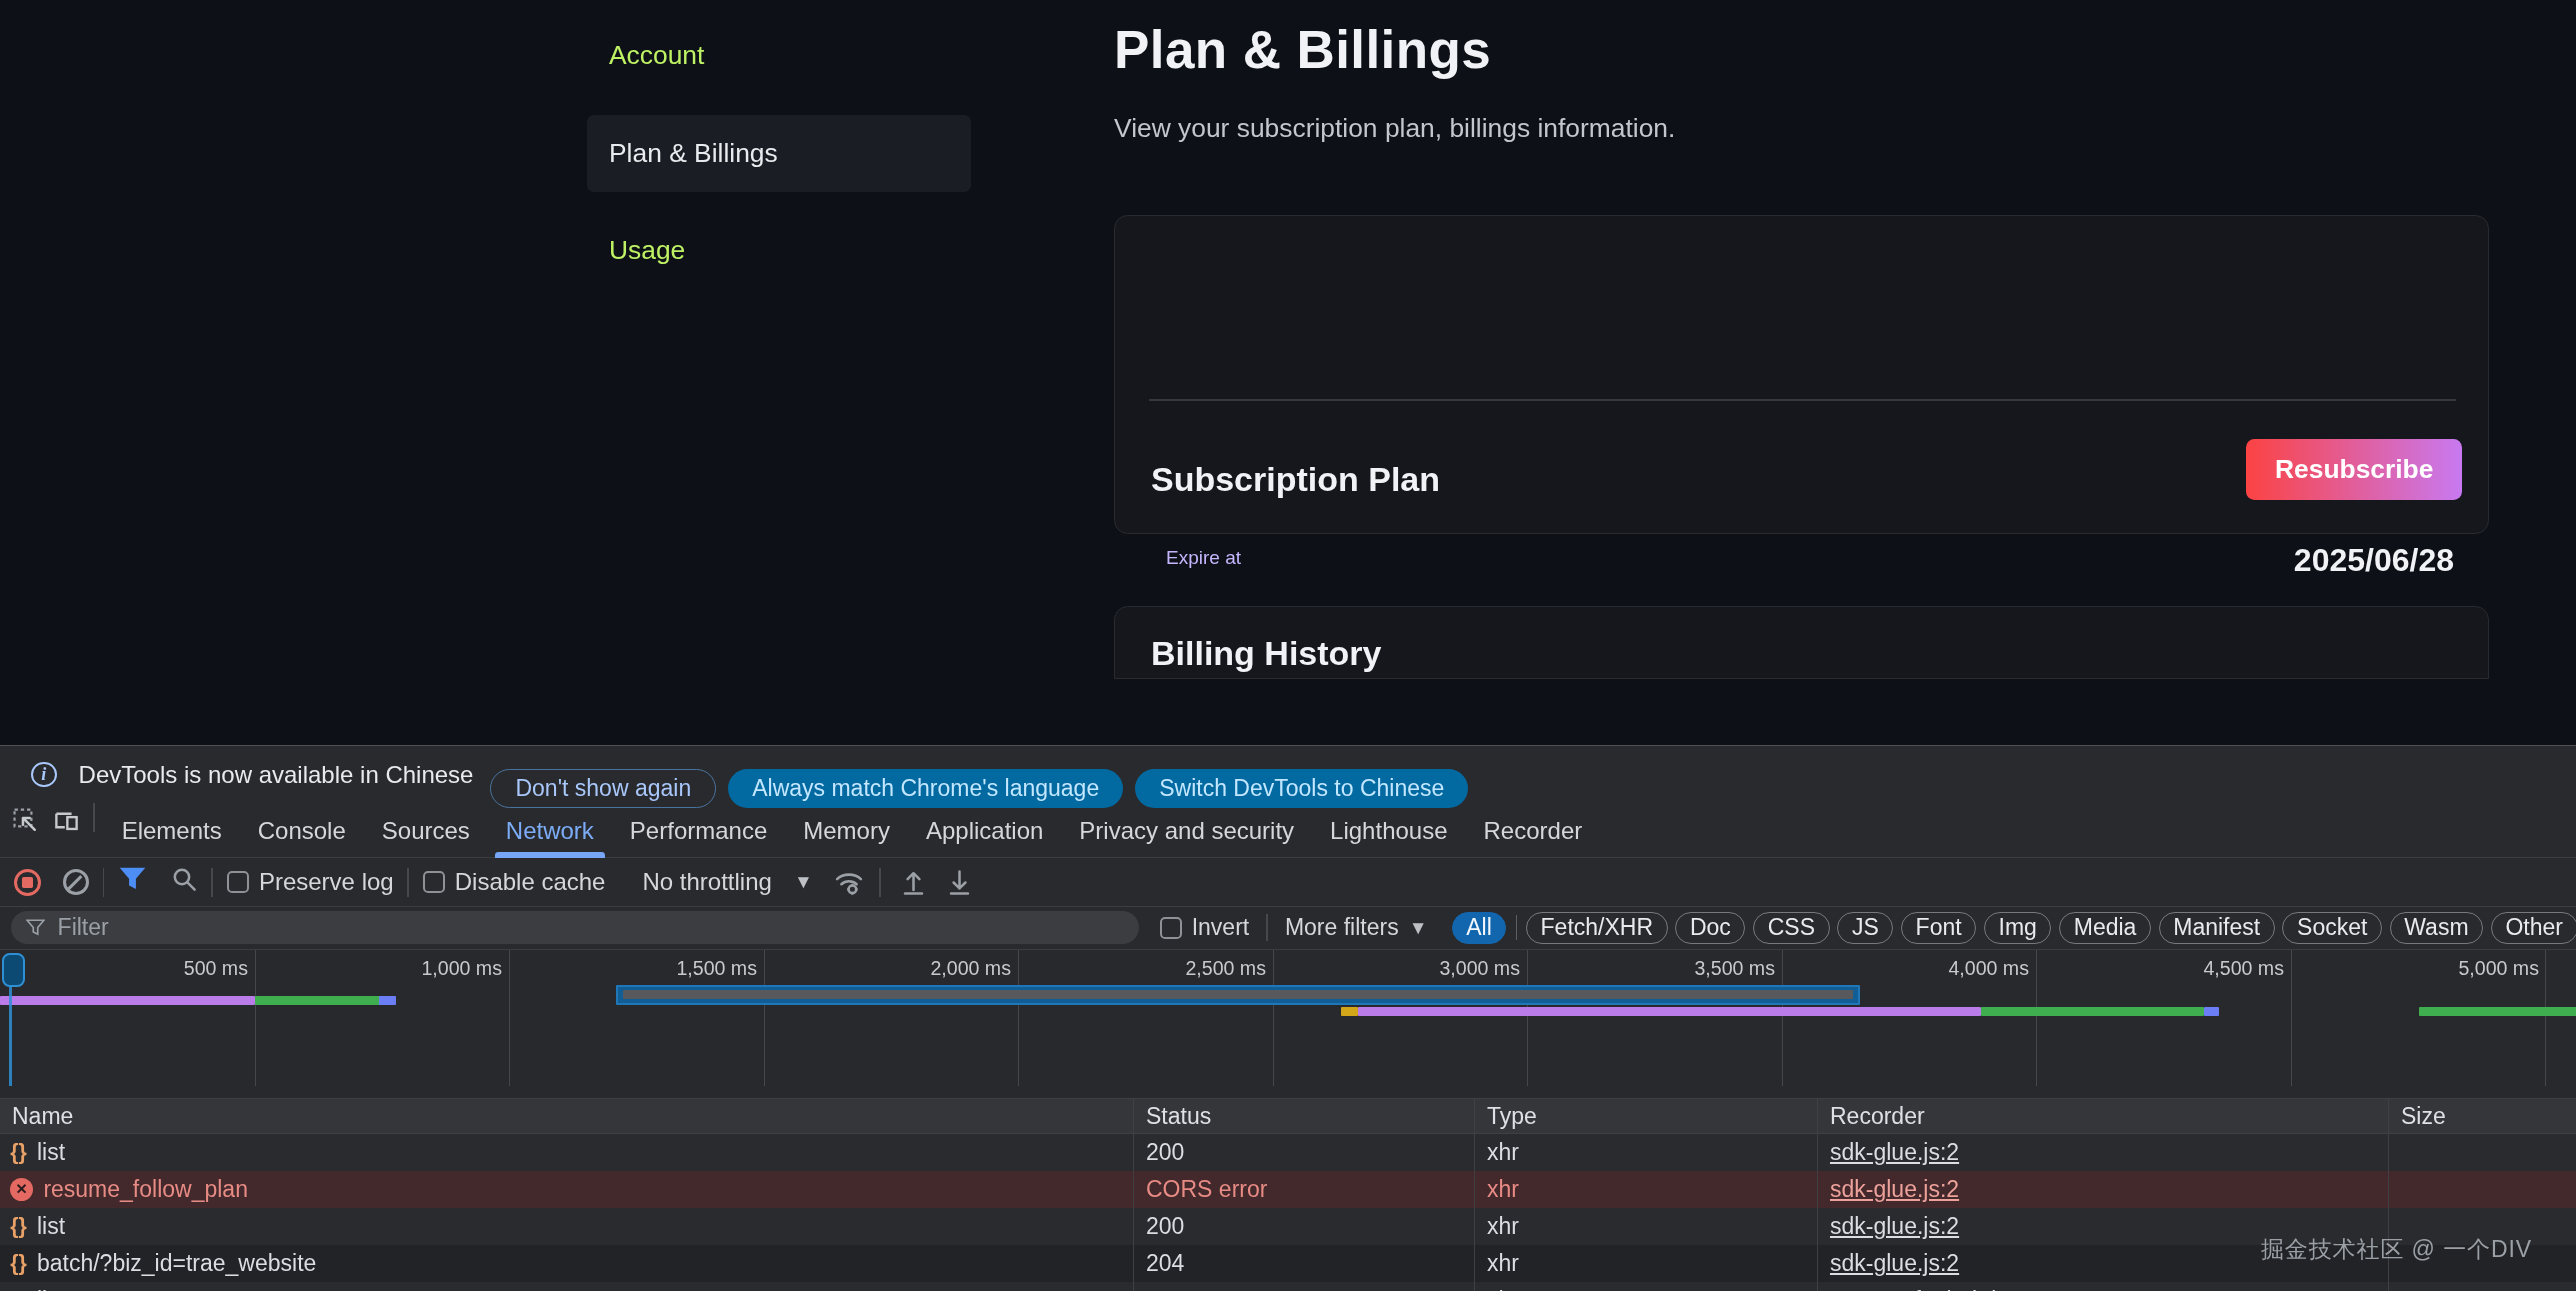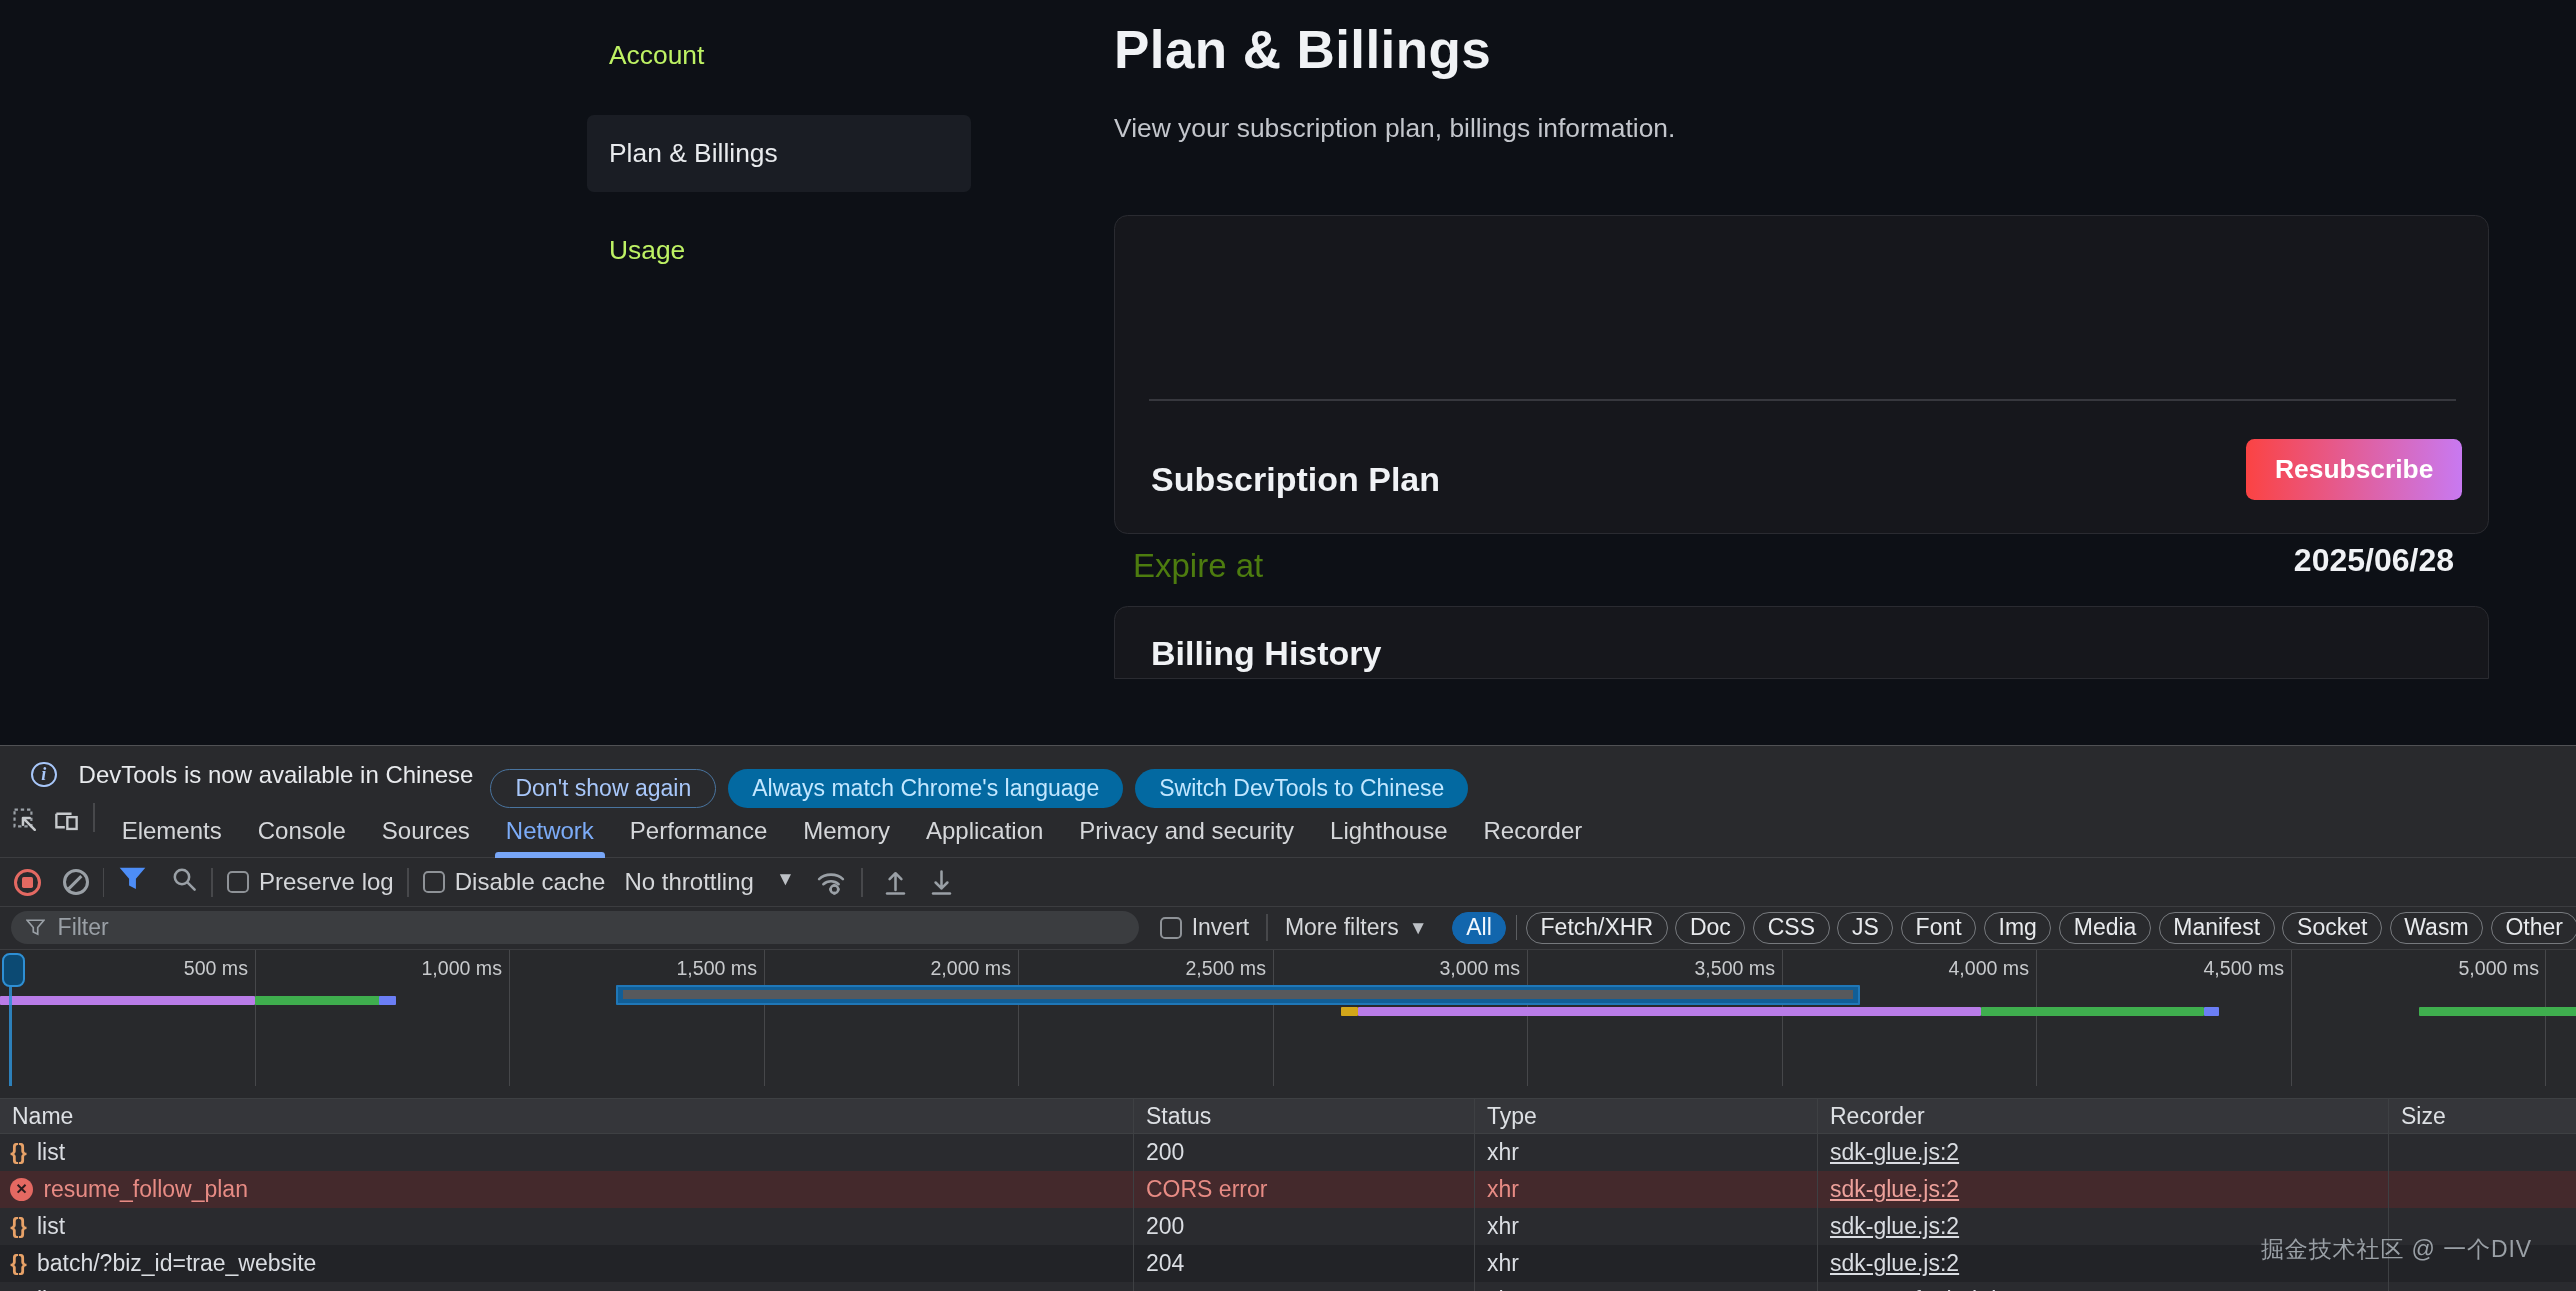--- a/index.html
+++ b/index.html
@@ -25,21 +25,21 @@
     position:absolute; left:0; width:1375px; box-sizing:border-box;
     background:#16171c; border:0.9px solid #2a2b31; border-radius:13.6px;
   }
   .card-subscription { top:215px; height:319px; }
   .card-title { position:absolute; left:36px; top:244px; font-size:34px; font-weight:bold; color:#f0f2f5; }
   .pro-badge {
     position:absolute; right:34px; top:242px; font-size:36px; font-weight:bold;
     background:linear-gradient(90deg,#f5474b,#d76cf0);
     -webkit-background-clip:text; background-clip:text; color:transparent;
   }
-  .expire-label { position:absolute; left:18px; top:331px; font-size:33px; color:#4d7c0f; }
+  .expire-label { position:absolute; left:51px; top:331px; font-size:19px; color:#c4b5fd; }
   .expire-value { position:absolute; right:34px; top:326px; font-size:32px; font-weight:bold; color:#f0f2f5; }
   .card-divider { position:absolute; left:34px; right:32px; top:183px; height:1.7px; background:#37383e; }
   .notice-text { position:absolute; left:36px; top:241px; font-size:25.6px; color:#c7cad0; }
   .resubscribe-btn {
     position:absolute; right:25.6px; top:223px; height:61px; padding:0 29px;
     border:none; border-radius:8.5px; font-size:26.4px; font-weight:bold; color:#fff;
     background:linear-gradient(90deg,#fb4343,#c879f1); cursor:pointer;
     font-family:"Liberation Sans", sans-serif;
   }
   .card-billing { top:606px; height:73px; overflow:hidden; border-radius:13.6px 13.6px 0 0; }
@@ -84,21 +84,21 @@
   .record-icon { width:27px; height:27px; border:3px solid #e46962; border-radius:50%; margin-left:13.6px;
     display:flex; align-items:center; justify-content:center; box-sizing:border-box; cursor:pointer; flex:none; }
   .record-icon i { width:11px; height:11px; background:#e46962; border-radius:1.7px; }
   .block-icon { position:relative; width:26.4px; height:26.4px; border:3px solid #9aa0a6; border-radius:50%;
     margin-left:22px; box-sizing:border-box; cursor:pointer; flex:none; }
   .block-icon i { position:absolute; left:0.9px; top:9.4px; width:18px; height:3px; background:#9aa0a6; transform:rotate(-45deg); }
   .funnel-icon { cursor:pointer; flex:none; }
   .search-icon { margin-left:24px; cursor:pointer; flex:none; }
   .checkbox { width:22px; height:22px; border:2.1px solid #8e9297; border-radius:5.1px; box-sizing:border-box; cursor:pointer; flex:none; background:transparent; }
   .cb-label { margin-left:10.2px; cursor:default; white-space:nowrap; }
-  .throttle { margin-left:19px; display:flex; cursor:pointer; }
+  .throttle { margin-left:37px; display:flex; align-items:center; cursor:pointer; }
   .caret { color:#bdc1c6; font-size:19px; margin-left:22px; }
   .iconbtn { margin-left:19px; cursor:pointer; flex:none; display:flex; }
 
   
   .filterbar { top:160px; height:44px; display:flex; align-items:center; border-bottom:0.9px solid #3c3d40; font-size:23px; color:#d5d7da; }
   .filter-input-wrap {
     margin-left:11px; width:1128px; height:33px; background:#3b3d40; border-radius:17px;
     display:flex; align-items:center; padding:0 15.4px; box-sizing:border-box; flex:none;
   }
   .filter-input {

